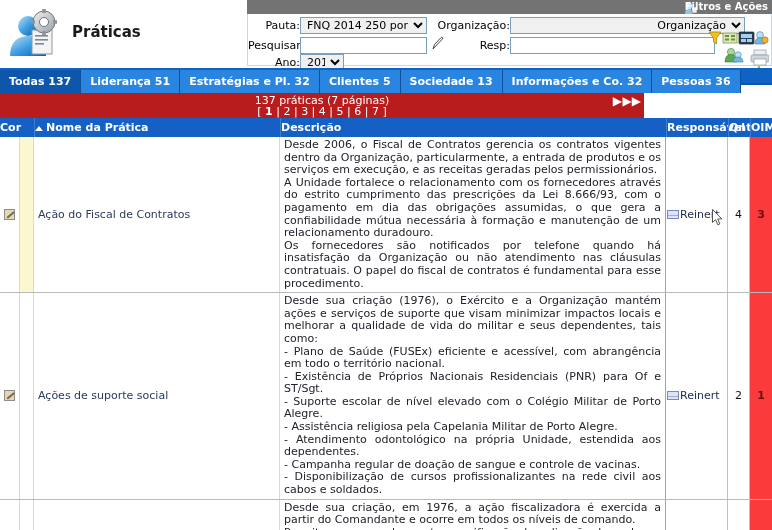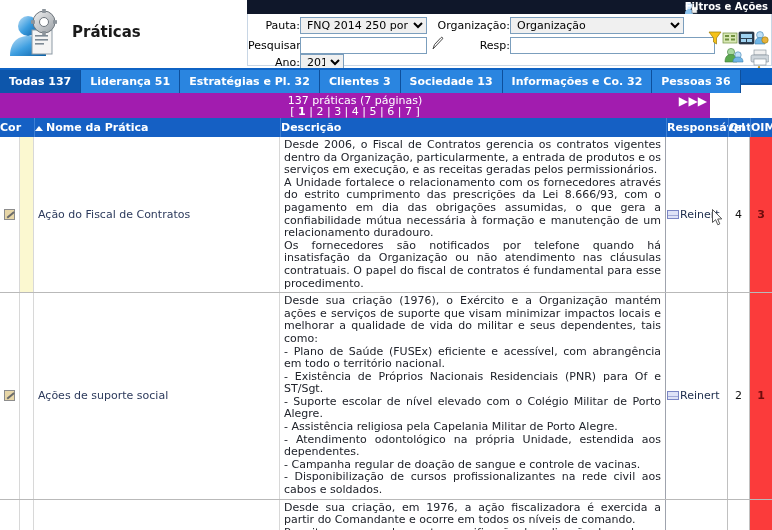--- a/index.html
+++ b/index.html
@@ -23,21 +23,21 @@
   }
   .brand-logo { position: relative; width: 62px; height: 52px; }
   .brand-title {
     font-size: 15px; font-weight: bold; color: #1a1a1a;
     letter-spacing: 0px;
   }
 
   
   .filters-bar {
     position: absolute; left: 247px; top: 0; width: 525px; height: 14px;
-    background: #0f172a; color: #fff;
+    background: #737373; color: #fff;
   }
   .filters-bar-label {
     position: absolute; right: 4px; top: 1px;
     font-size: 10px; font-weight: bold; color: #ffffff;
     line-height: 12px;
   }
   .filters-bar-icon {
     position: absolute; right: 74px; top: 0px; width: 14px; height: 13px;
   }
   .filters-panel {
@@ -73,22 +73,22 @@
     padding: 0 9px; line-height: 23px;
     font-size: 11px; font-weight: bold; color: #ffffff;
     background: #2a85e0;
     border-right: 1px solid #0d4f9c;
     cursor: pointer; white-space: nowrap;
   }
   .tab.active { background: #0d56ab; color: #ffffff; }
 
   
   .pager {
-    position: absolute; left: 0; top: 93px; width: 710px; height: 25px;
-    background: #a21caf;
+    position: absolute; left: 0; top: 93px; width: 644px; height: 25px;
+    background: #b91c1c;
   }
   .pager-info {
     position: absolute; left: 0; right: 0; top: 1px;
     text-align: center; font-size: 11px; color: #ffffff;
   }
   .pager-pages {
     position: absolute; left: 0; right: 0; top: 12px;
     text-align: center; font-size: 11px; color: #ffffff;
   }
   .pager-pages .pg { color: #ffffff; cursor: pointer; }
@@ -269,21 +269,21 @@
 
       <div class="frow" style="left:0px; top:40px;">
         <span class="flabel" style="width:52px;">Ano:</span>
         <select class="fsel" style="width:44px;">
           <option>2014</option>
         </select>
       </div>
 
       <div class="frow" style="left:186px; top:3px;">
         <span class="flabel" style="width:76px;">Organização:</span>
-        <select class="fsel" style="width:174px;">
+        <select class="fsel" style="width:235px;text-align:right;">
           <option>Organização</option>
         </select>
       </div>
 
       <div class="frow" style="left:186px; top:23px;">
         <span class="flabel" style="width:76px;">Resp:</span>
         <input class="ftxt" style="width: 205px;" type="text" value="">
       </div>
 
       <div class="icon-strip">
@@ -332,21 +332,21 @@
           </g>
         </svg>
       </div>
     </div>
   </div>
 
   <div class="tabbar">
       <div class="tab active">Todas 137</div>
       <div class="tab">Liderança 51</div>
       <div class="tab">Estratégias e Pl. 32</div>
-      <div class="tab">Clientes 3</div>
+      <div class="tab">Clientes 5</div>
       <div class="tab">Sociedade 13</div>
       <div class="tab">Informações e Co. 32</div>
       <div class="tab">Pessoas 36</div>
       <div class="tab">Processos 46</div>
     </div>
 
   <div class="pager">
     <div class="pager-info">137 práticas (7 páginas)</div>
     <div class="pager-pages"><span>[ </span><span class="pg cur">1</span><span> | </span><span class="pg">2</span><span> | </span><span class="pg">3</span><span> | </span><span class="pg">4</span><span> | </span><span class="pg">5</span><span> | </span><span class="pg">6</span><span> | </span><span class="pg">7</span><span> </span><span>]</span></div>
     <div class="pager-next">▶</div>

